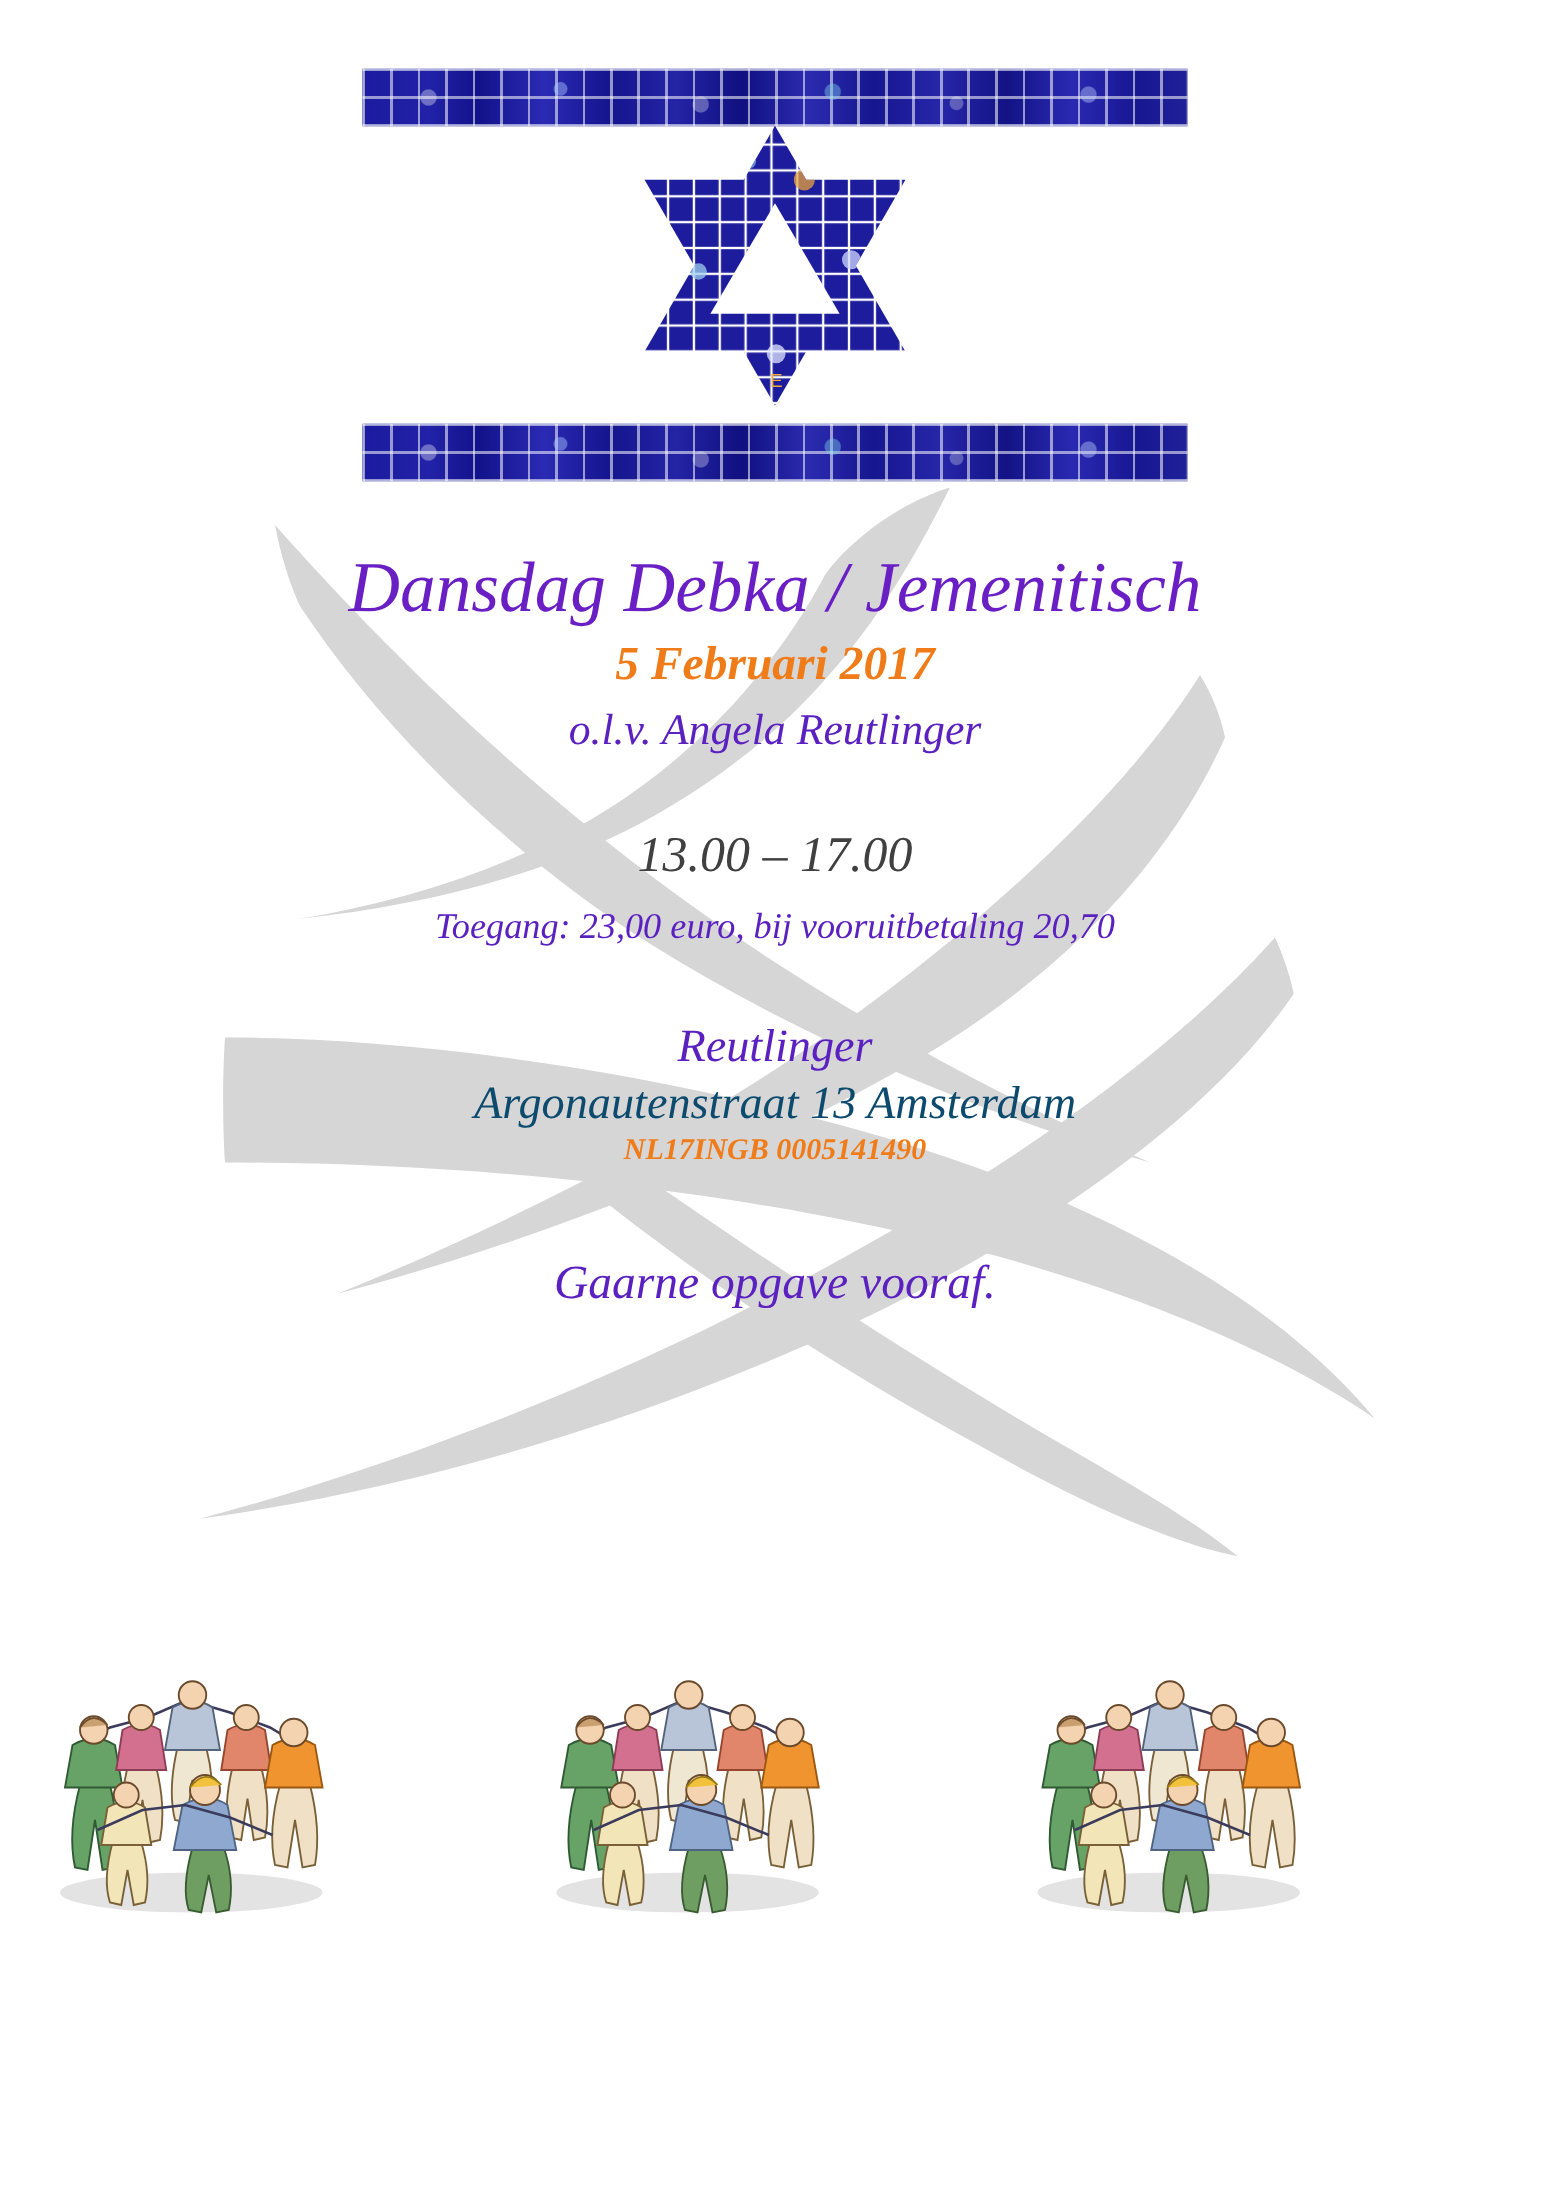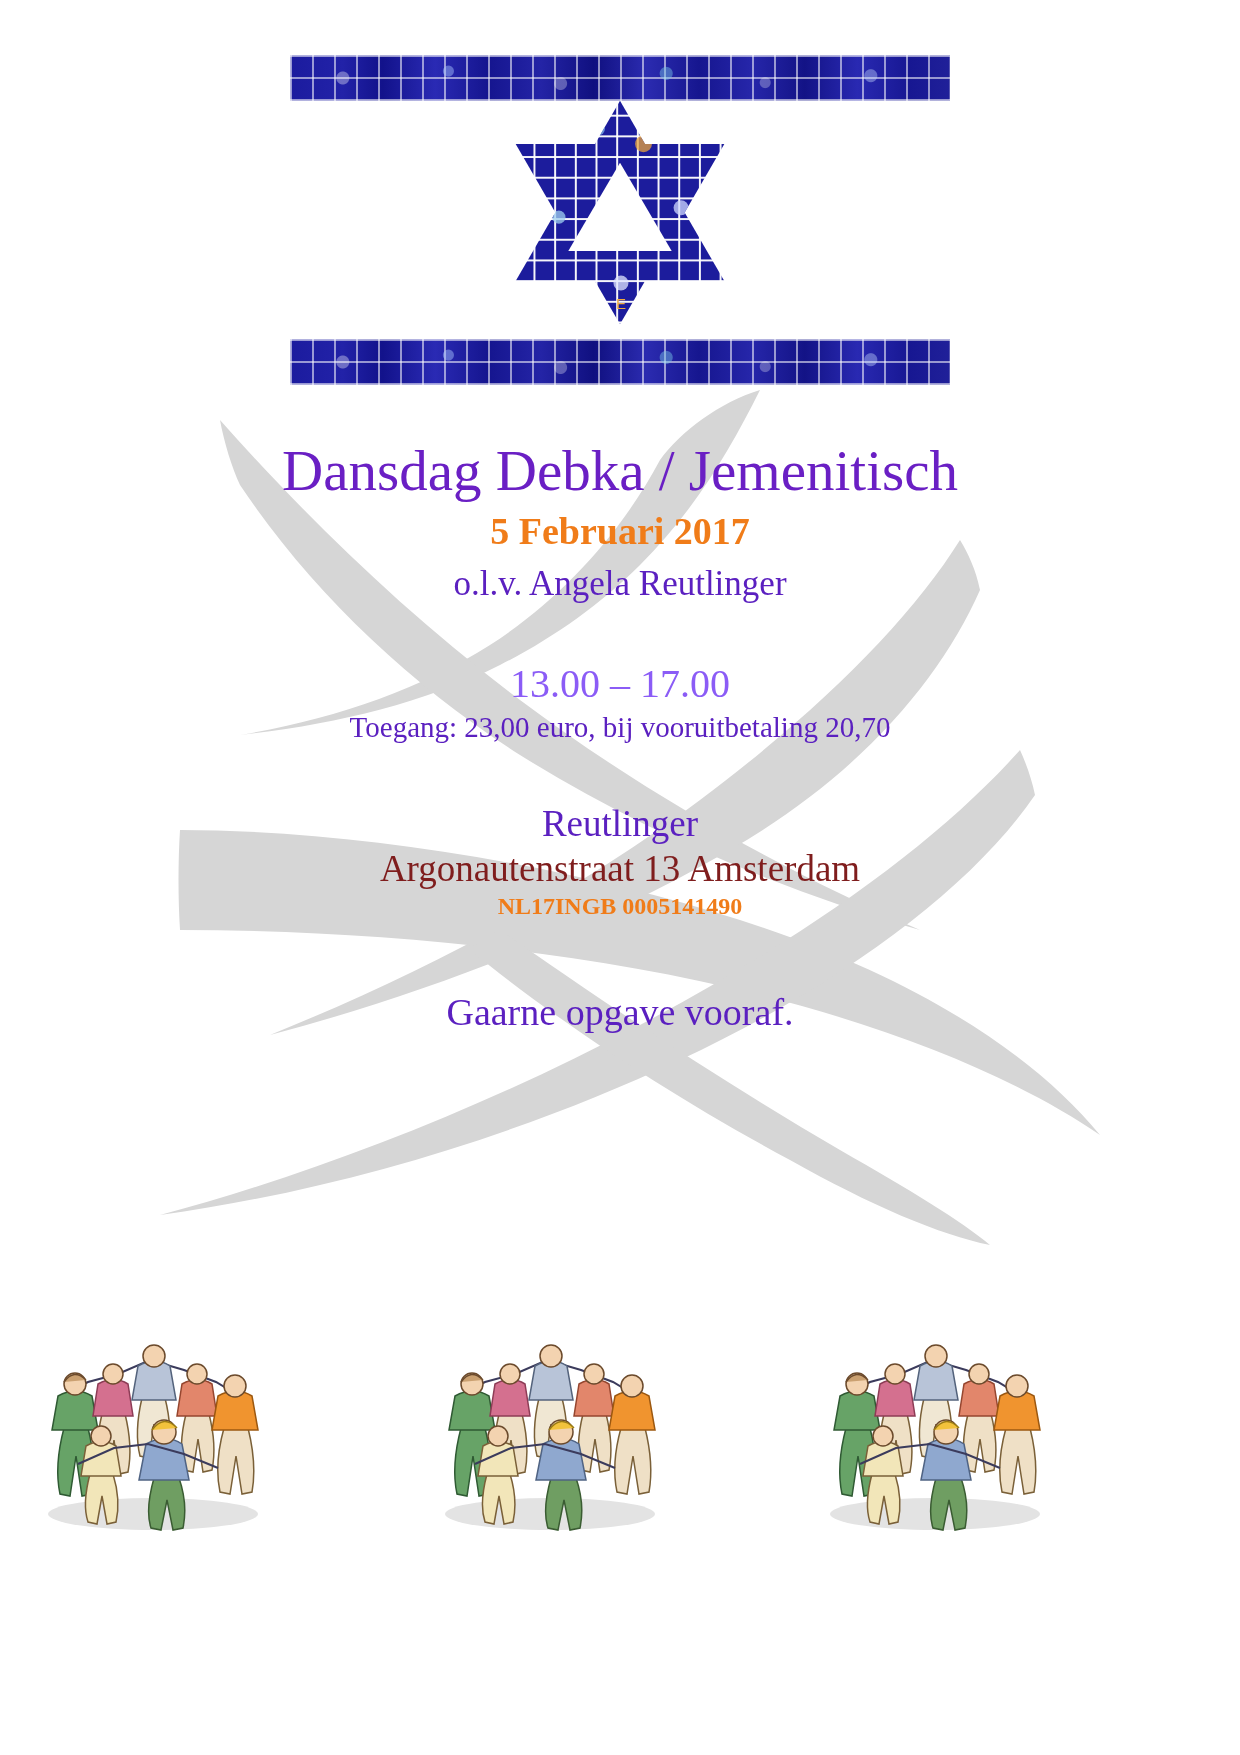--- a/index.html
+++ b/index.html
@@ -96,56 +96,56 @@
   }
 
   
   .content {
     position: absolute;
     left: 0;
     top: 440px;
     width: 1240px;
     text-align: center;
   }
-  .line { line-height: 1.1; }
+  .line { line-height: 1.1; font-style: italic; }
 
   .title {
     color: #6a1fc4;
     font-size: 57px;
     letter-spacing: 0px;
     margin-bottom: 8px;
   }
   .date {
     color: #f07c19;
     font-size: 38px;
     font-weight: bold;
     margin-bottom: 13px;
   }
   .teacher {
     color: #5b20c0;
     font-size: 35px;
     margin-bottom: 58px;
   }
   .time {
-    color: #8b5cf6;
+    color: #404040;
     font-size: 40px;
-    margin-bottom: 6px;
+    margin-bottom: 20px;
   }
   .price {
     color: #5b20c0;
     font-size: 29px;
     margin-bottom: 60px;
   }
   .venue {
     color: #5b20c0;
     font-size: 37px;
     margin-bottom: 4px;
   }
   .address {
-    color: #7f1d1d;
+    color: #0c4a6e;
     font-size: 37px;
     margin-bottom: 4px;
   }
   .contact {
     color: #f07c19;
     font-size: 37px;
     margin-bottom: 2px;
   }
   .iban {
     color: #f07c19;

